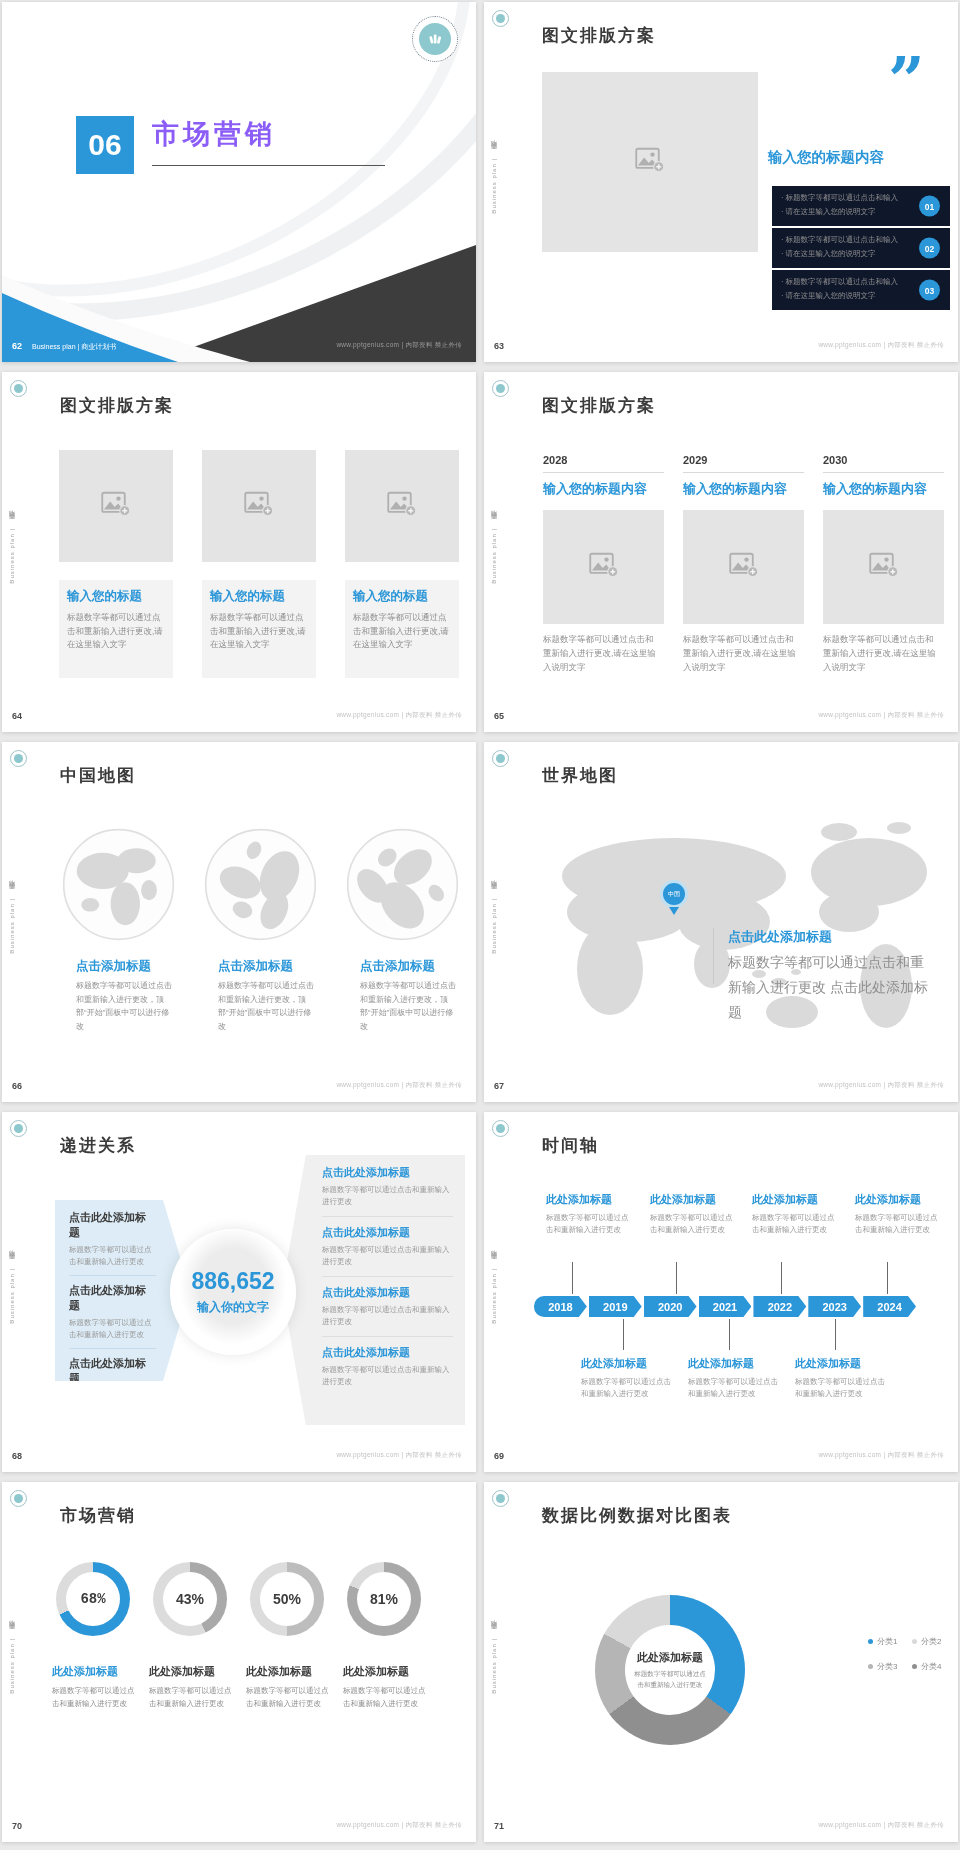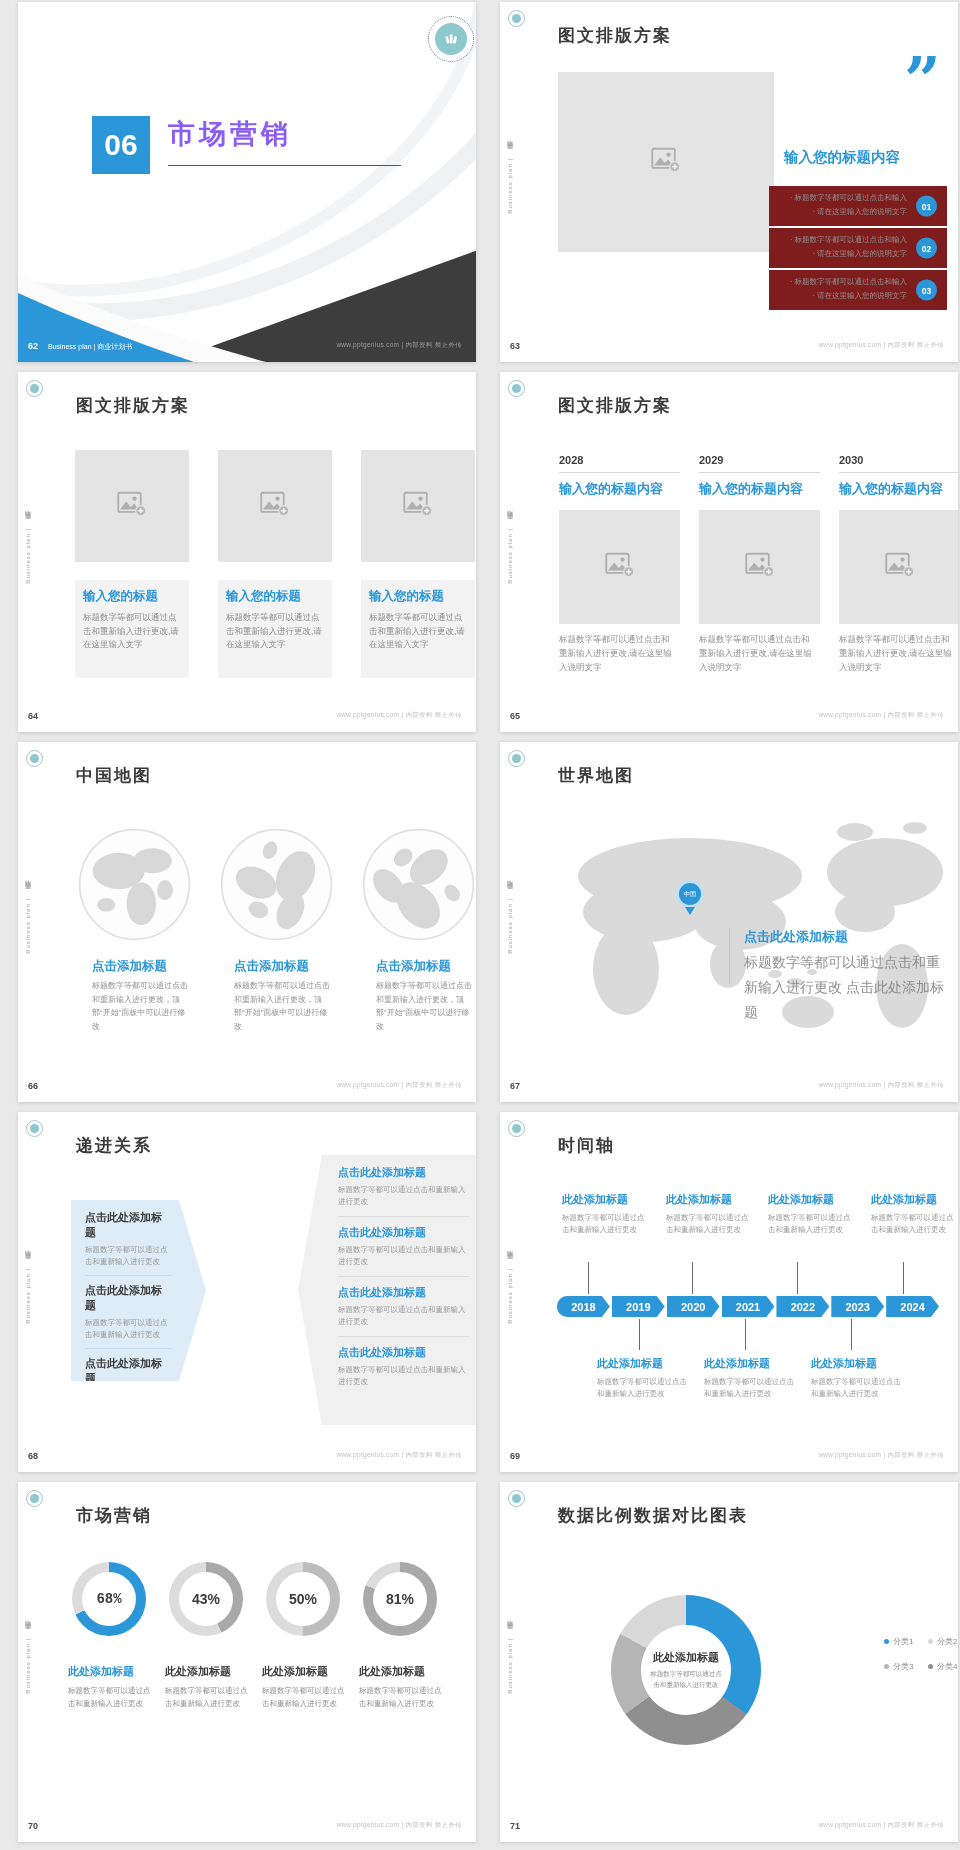--- a/index.html
+++ b/index.html
@@ -1,41 +1,41 @@
 <!DOCTYPE html>
 <html><head>
 <meta charset="utf-8">
 <style>
   html,body{margin:0;padding:0;background:#e9e9e9;font-family:"Liberation Sans","DejaVu Sans",sans-serif;}
   .canvas{width:960px;height:1850px;display:grid;grid-template-columns:474px 474px;grid-auto-rows:360px;gap:10px 8px;padding:2px;box-sizing:border-box;}
-  .slide{position:relative;background:#fff;box-shadow:0 1px 4px rgba(0,0,0,.14);overflow:hidden;margin-left:16px;}
+  .slide{position:relative;background:#fff;box-shadow:0 1px 4px rgba(0,0,0,.14);overflow:hidden;}
   .abs{position:absolute;}
   
   .logo-sm{position:absolute;left:8px;top:8px;width:15px;height:15px;border:1px solid #9fc3c9;border-radius:50%;display:flex;align-items:center;justify-content:center;}
   .logo-sm i{width:9px;height:9px;border-radius:50%;background:#8cc8cd;display:block;}
   .vtext{position:absolute;left:6px;top:50%;transform:translateY(-50%) rotate(180deg);writing-mode:vertical-rl;font-size:6px;color:#a2a2a2;letter-spacing:1px;white-space:nowrap;}
   .s-title{position:absolute;left:58px;top:22px;margin:0;font-size:17px;font-weight:600;color:#3b3b3b;letter-spacing:2px;}
   .pnum{position:absolute;left:10px;bottom:11px;font-size:9px;font-weight:bold;color:#4a4a4a;}
   .furl{position:absolute;right:14px;bottom:12px;font-size:6.5px;color:#c2c2c2;letter-spacing:.3px;}
   
   .bh{color:#2b96d8;font-weight:bold;}
   .ph{background:#e4e4e4;display:flex;align-items:center;justify-content:center;position:absolute;}
   .ph svg{width:30px;height:26px;opacity:.6;}
   .gray-body{color:#8f8f8f;}
   .panel{background:#f3f3f3;}
   
-  .qitem{position:absolute;left:269px;width:178px;height:40px;background:#7f1d1d;box-sizing:border-box;padding:5px 40px 5px 9px;text-align:right;}
+  .qitem{position:absolute;left:288px;width:178px;height:40px;background:#0f172a;box-sizing:border-box;padding:5px 40px 5px 9px;}
   .qitem .ln{font-size:7.5px;color:#8f8f8f;line-height:1.8;white-space:nowrap;}
   .qitem .ln:before{content:"·  ";color:#8f8f8f;}
   .badge{position:absolute;right:10px;top:50%;transform:translateY(-50%);width:21px;height:21px;border-radius:50%;background:#2b96d8;color:#fff;font-size:8.5px;font-weight:bold;display:flex;align-items:center;justify-content:center;}
   
   .donut{position:absolute;border-radius:50%;}
   .hole{position:absolute;background:#fff;border-radius:50%;display:flex;flex-direction:column;align-items:center;justify-content:center;text-align:center;}
   
-  .tl-bar{position:absolute;left:57px;top:184px;width:382px;height:21px;display:flex;gap:2px;}
+  .tl-bar{position:absolute;left:50px;top:184px;width:382px;height:21px;display:flex;gap:2px;}
   .tl-seg{flex:1;background:#2b96d8;color:#fff;font-size:11px;font-weight:bold;display:flex;align-items:center;justify-content:center;clip-path:polygon(0 0,calc(100% - 8px) 0,100% 50%,calc(100% - 8px) 100%,0 100%);}
   .tl-bar .tl-seg:first-child{border-radius:10px 0 0 10px;}
   .conn{position:absolute;width:1px;background:#6a6a6a;}
   .tgroup{position:absolute;width:88px;}
   .tgroup h4{margin:0 0 5px 0;font-size:11px;}
   .tgroup p{margin:0;font-size:7.5px;line-height:1.6;color:#9a9a9a;}
   
   .pg-item h4{margin:0 0 4px 0;font-size:11px;}
   .pg-item p{margin:0;font-size:7.5px;line-height:1.6;color:#9a9a9a;}
   .legend-dot{display:inline-block;width:5px;height:5px;border-radius:50%;margin-right:4px;vertical-align:middle;}
@@ -323,20 +323,24 @@
       </div>
       <div class="pg-item" style="border-bottom:1px solid #dedede;padding:8px 0;">
         <h4 class="bh">点击此处添加标题</h4>
         <p>标题数字等都可以通过点击和重新输入进行更改</p>
       </div>
       <div class="pg-item" style="padding-top:8px;">
         <h4 class="bh">点击此处添加标题</h4>
         <p>标题数字等都可以通过点击和重新输入进行更改</p>
       </div>
     </div>
+    <div class="abs" style="left:168px;top:117px;width:126px;height:126px;background:radial-gradient(ellipse at 50% 45%, #ececec 0 38%, #fff 60%);border-radius:50%;box-shadow:0 0 14px rgba(0,0,0,.10);display:flex;flex-direction:column;align-items:center;justify-content:center;z-index:2;">
+      <div style="font-size:23px;font-weight:bold;color:#2b96d8;">886,652</div>
+      <div class="bh" style="font-size:12px;margin-top:4px;">输入你的文字</div>
+    </div>
     <span class="pnum">68</span>
     <span class="furl">www.pptgenius.com | 内部资料 禁止外传</span>
   </div>
 
   <div class="slide">
     <div class="logo-sm">
         <i></i>
       </div>
     <div class="vtext">Business plan | 商业计划书</div>
     <h2 class="s-title">时间轴</h2>

